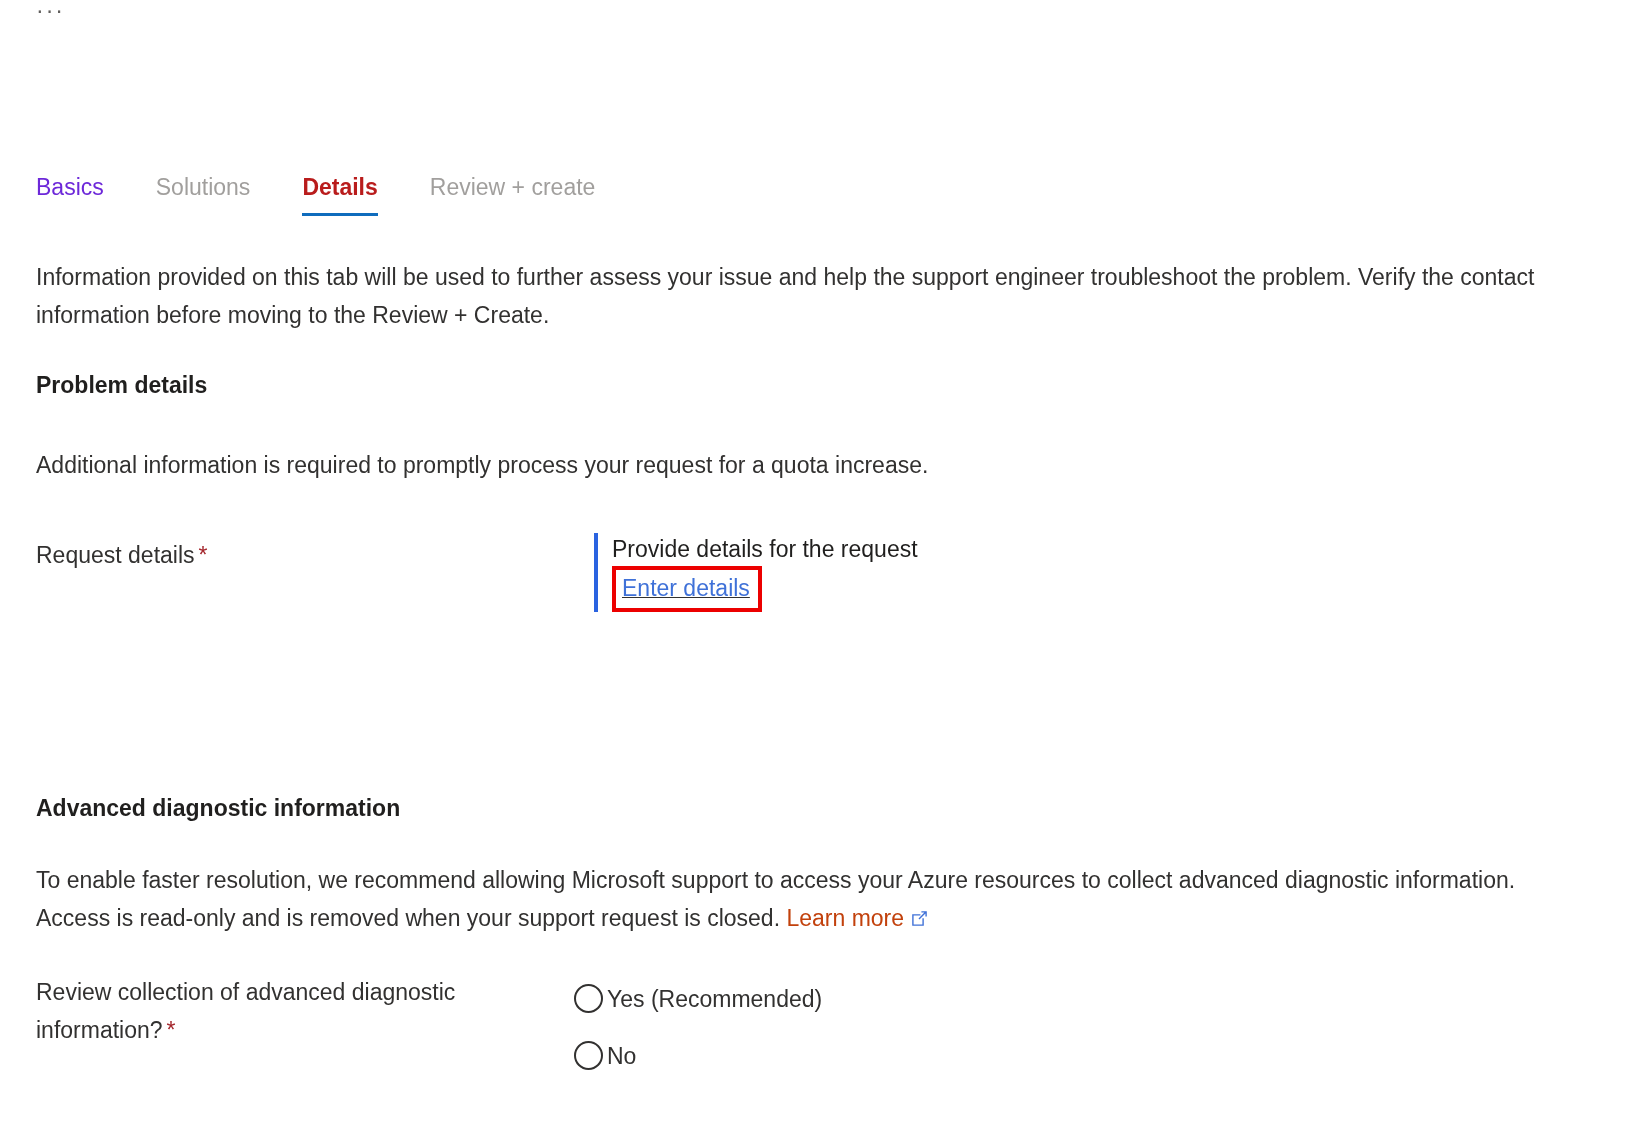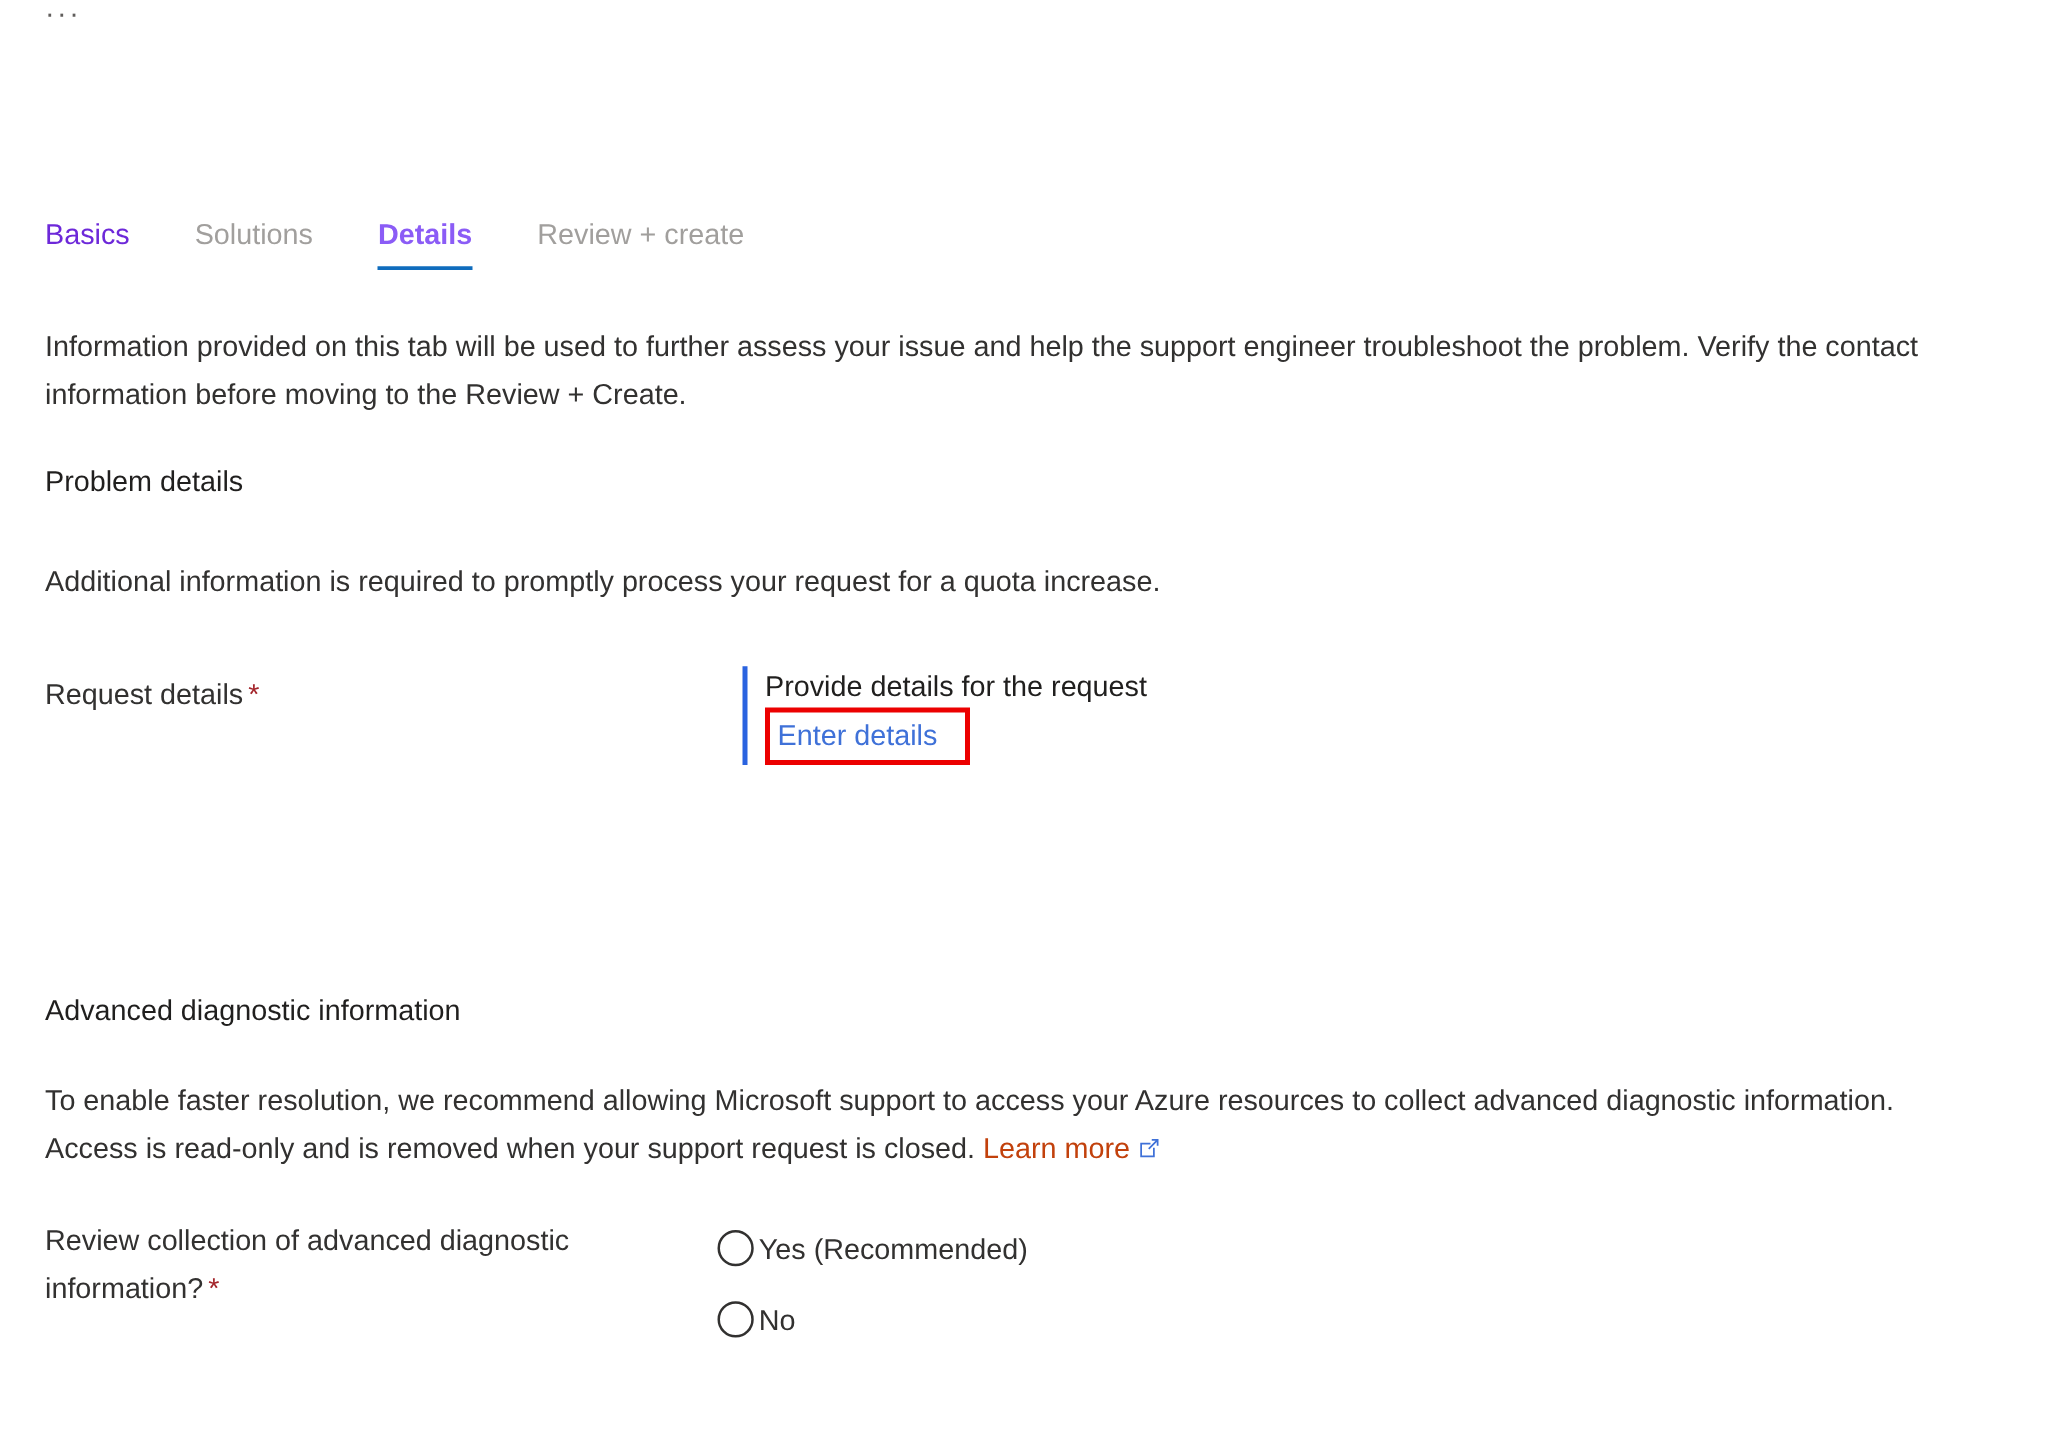--- a/index.html
+++ b/index.html
@@ -61,21 +61,21 @@
     margin-right: 24px;
     color: #a19f9d;
     cursor: pointer;
     white-space: nowrap;
   }
   .tab:last-child { margin-right: 0; }
   .tab.enabled {
     color: #6d28d9;
   }
   .tab.active {
-    color: #8b5cf6;
+    color: #b91c1c;
     font-weight: 600;
     text-align: right;
   }
   .tab.active::after {
     content: "";
     position: absolute;
     left: 0;
     right: 28px;
     bottom: 0;
     height: 3px;
@@ -90,21 +90,21 @@
     width: 1500px;
     font-size: 23px;
     line-height: 38px;
     color: #323130;
   }
 
   .section-heading {
     position: absolute;
     left: 36px;
     font-size: 23px;
-    font-weight: 400;
+    font-weight: 700;
     color: #201f1e;
     line-height: 32px;
   }
   #problem-details-heading { top: 369px; }
   #advanced-heading { top: 792px; }
 
   .section-para {
     position: absolute;
     left: 36px;
     font-size: 23px;
@@ -157,21 +157,22 @@
     font-size: 23px;
     font-weight: 400;
     color: #201f1e;
     line-height: 32px;
     margin-bottom: 1px;
     white-space: nowrap;
   }
   .highlight-box {
     display: inline-block;
     border: 4px solid #ec0000;
-    padding: 2px 22px 4px 6px;
+    padding: 2px 8px 4px 6px;
+    text-decoration: underline;
   }
   .link-blue {
     font-size: 23px;
     line-height: 32px;
     color: #3f71d8;
     cursor: pointer;
     white-space: nowrap;
   }
 
   

